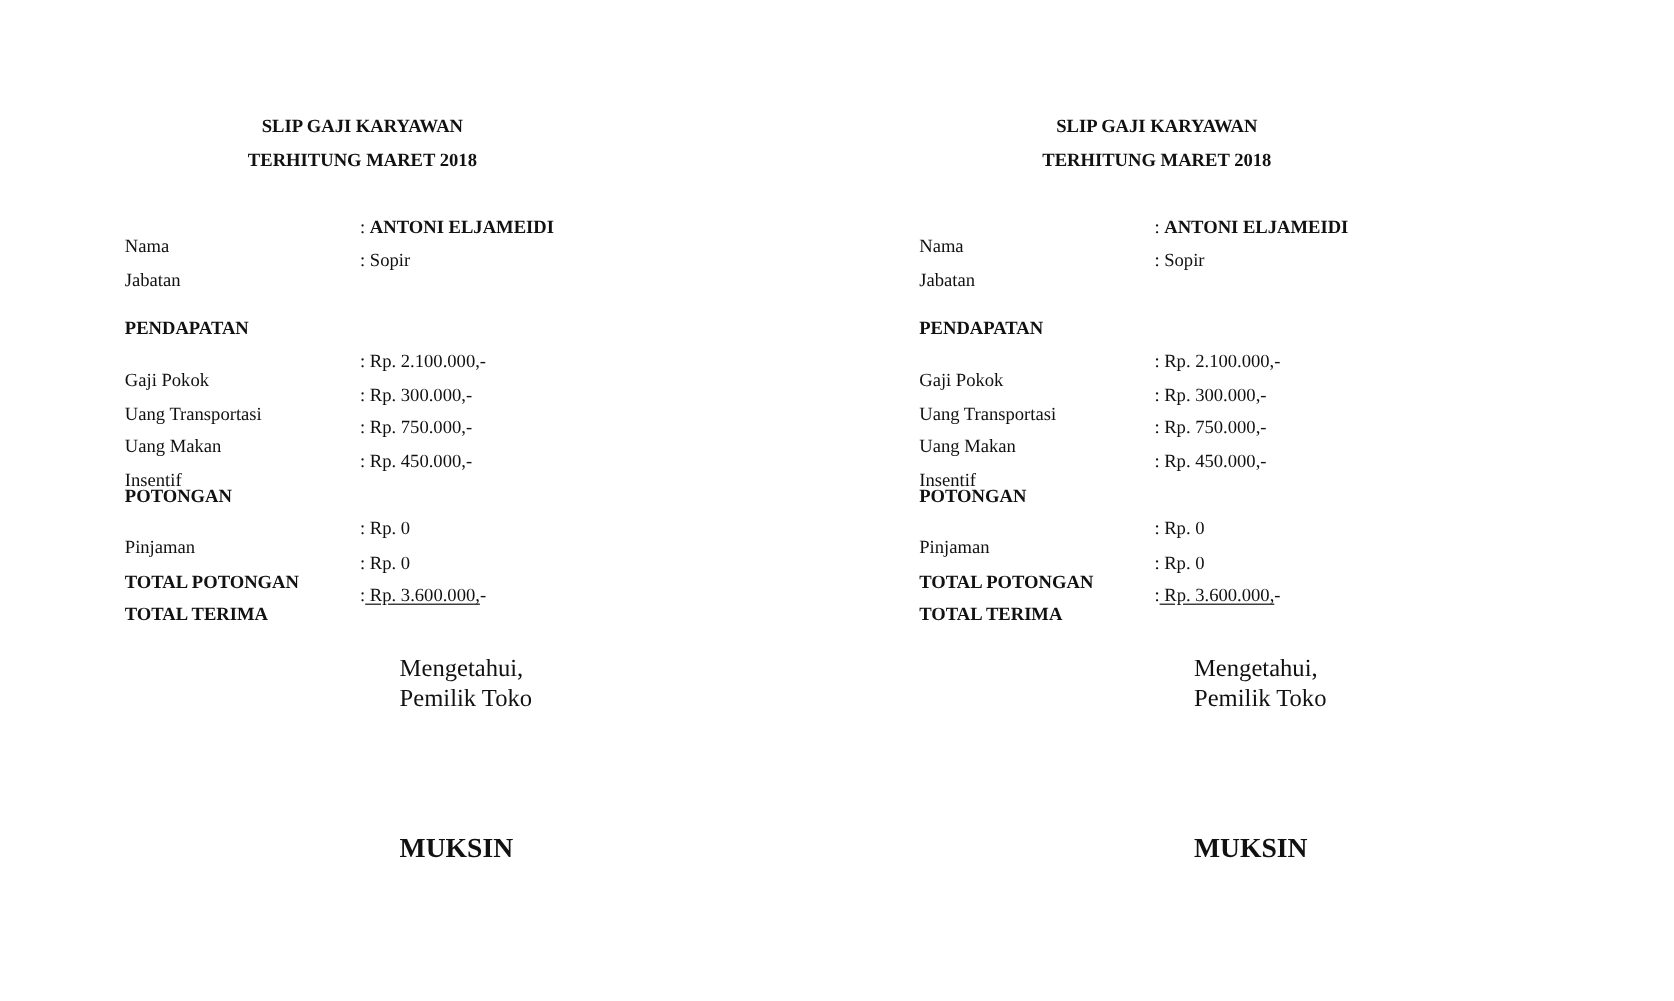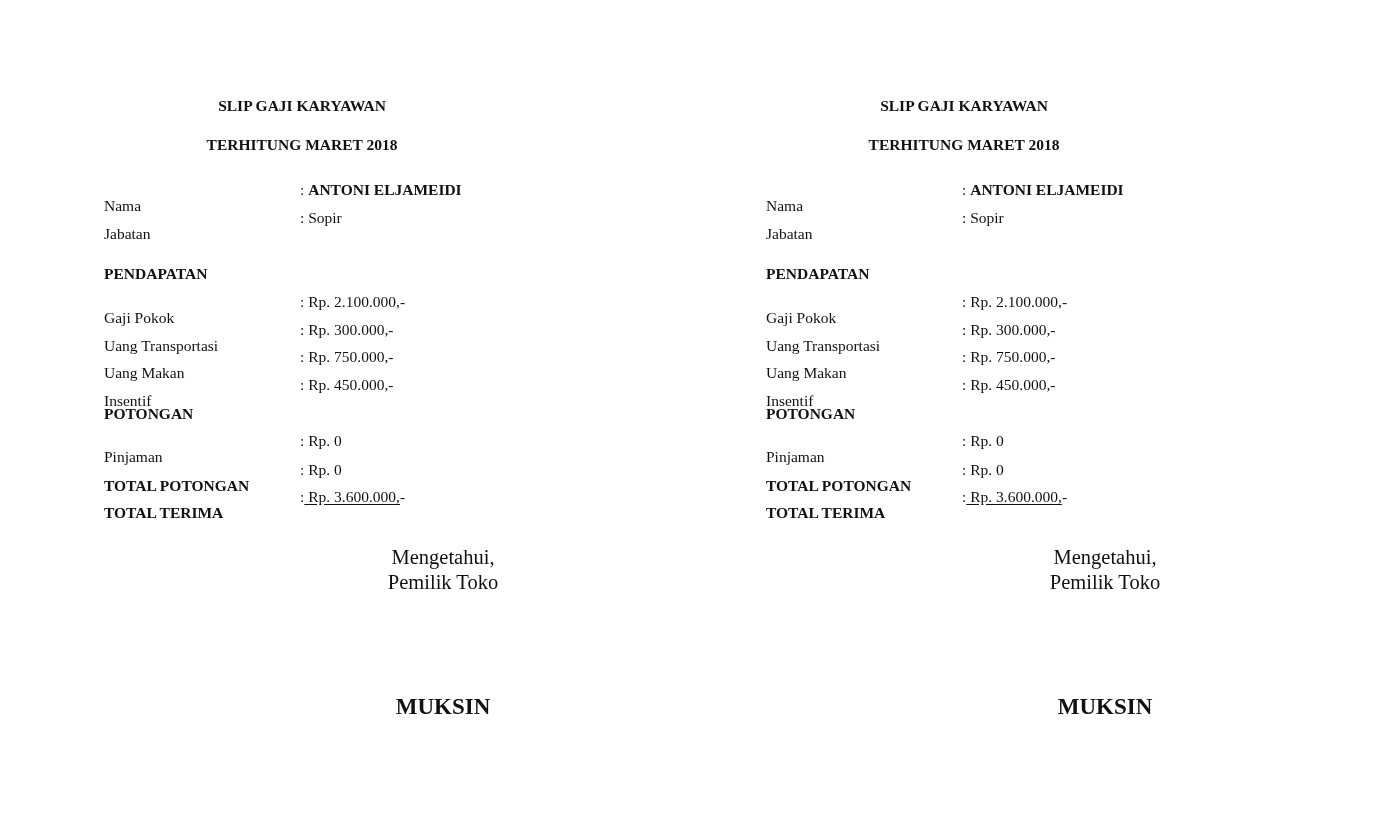--- a/index.html
+++ b/index.html
@@ -29,21 +29,21 @@
       position: absolute;
       left: 0;
       width: 500px;
       text-align: center;
       font-weight: bold;
       font-size: 15.5px;
       line-height: 18px;
       white-space: nowrap;
     }
     .title.t1 { top: 97px; }
-    .title.t2 { top: 125px; margin-top: 11px; }
+    .title.t2 { top: 125px; }
     .title span { display: inline-block; width: 100%; text-align: center; }
 
     .row {
       position: absolute;
       left: 0;
       height: 20px;
       font-size: 15.5px;
       line-height: 20px;
       white-space: nowrap;
     }
@@ -65,21 +65,21 @@
       left: 0;
       font-size: 15.5px;
       line-height: 20px;
       font-weight: bold;
       white-space: nowrap;
     }
 
     .sign {
       position: absolute;
       width: 220px;
-      text-align: center;
+      text-align: left;
       font-size: 20.5px;
       line-height: 25px;
       white-space: nowrap;
     }
     .sign.s1 { top: 545px; }
     .sign.s2 { top: 570px; }
     .sign.name {
       top: 694px;
       font-weight: bold;
       font-size: 23px;

